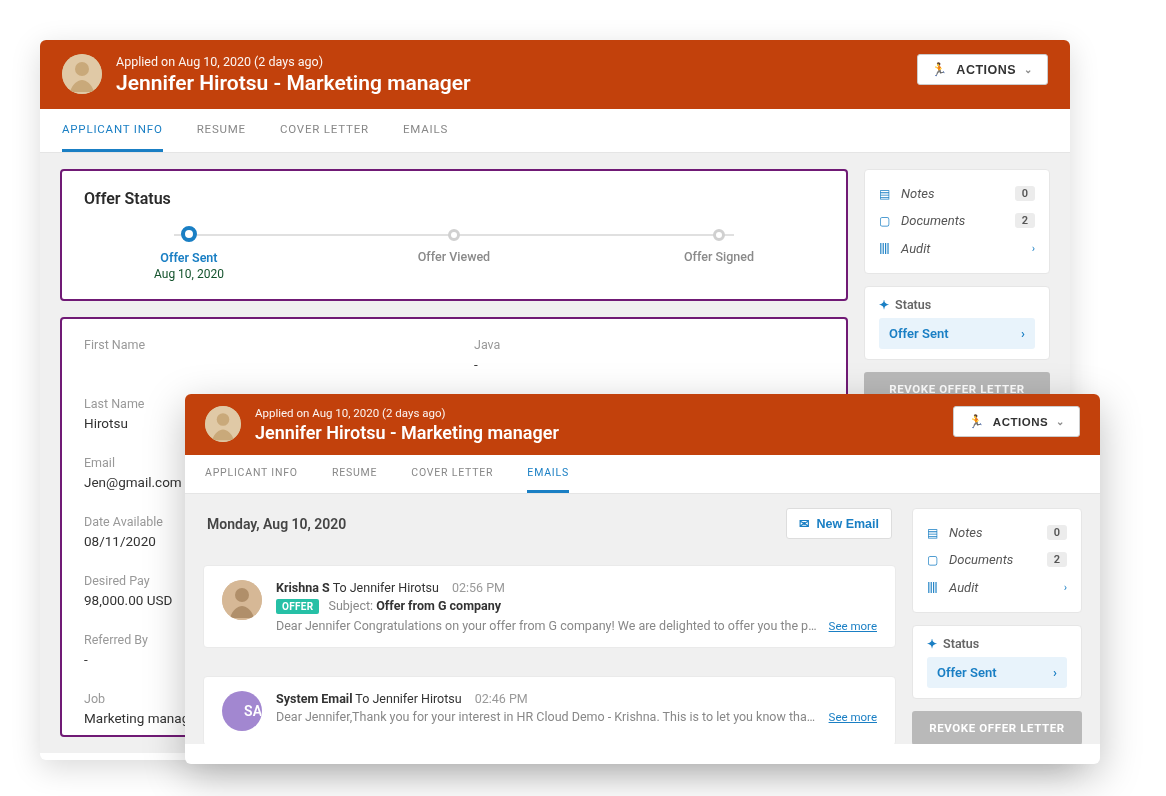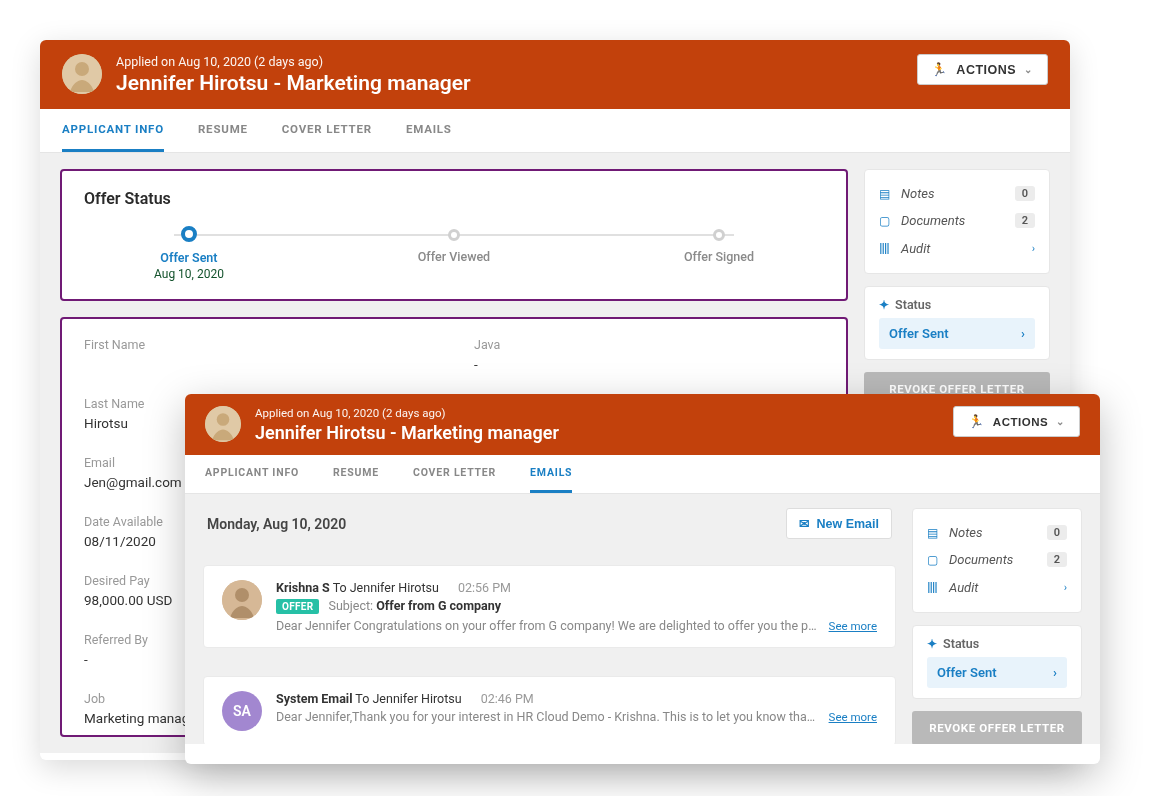--- a/index.html
+++ b/index.html
@@ -11,21 +11,21 @@
 .header { background: #c2410c; color: #fff; padding: 14px 22px; display: flex; align-items: flex-start; gap: 14px; }
 .avatar-circle { width: 40px; height: 40px; border-radius: 50%; background: #d8c29a; display:flex; align-items:center; justify-content:center; flex-shrink:0; overflow:hidden; }
 .avatar-circle svg { width: 40px; height: 40px; }
 .header-text { flex: 1; }
 .applied-line { font-size: 12.5px; opacity: .95; margin-bottom: 2px; }
 .name-line { font-size: 21px; font-weight: 600; }
 .actions-btn { background: #fff; color: #333; border: 1px solid #ccc; border-radius: 3px; padding: 7px 14px; font-size: 12.5px; font-weight: 600; display: flex; align-items: center; gap: 8px; cursor: pointer; letter-spacing:.5px;}
 .actions-btn .chev { font-size: 10px; color: #888; }
 
 .tabs { display: flex; border-bottom: 1px solid #e5e5e5; padding: 0 22px; background: #fff; }
-.tab { padding: 13px 0; margin-right: 34px; font-size: 11.5px; font-weight: 700; letter-spacing: .8px; color: #888; cursor: pointer; border-bottom: 3px solid transparent; }
+.tab { padding: 13px 0; margin-right: 34px; font-size: 11.5px; font-weight: 400; letter-spacing: .8px; color: #888; cursor: pointer; border-bottom: 3px solid transparent; }
 .tab.active { color: #1a7fc4; border-bottom-color: #1a7fc4; }
 
 .body-area { background: #f0f0f0; padding: 16px 20px; display: flex; gap: 16px; height: calc(100% - 120px); overflow:hidden;}
 .main-col { flex: 1; display:flex; flex-direction:column; gap:16px; min-width:0;}
 .side-col { width: 186px; display:flex; flex-direction:column; gap:12px; }
 
 .card { background: #fff; border: 2px solid #701a75; border-radius: 4px; }
 .card-pad { padding: 18px 22px; }
 .card-title { font-size: 16px; font-weight: 600; color: #2a2a2a; margin-bottom: 18px; }
 
@@ -55,25 +55,25 @@
 .side-head { font-size: 12.5px; font-weight: 600; color: #666; display:flex; align-items:center; gap:6px; margin-bottom:6px;}
 .side-head .icon { color: #1a7fc4; font-size:12px;}
 .status-chip { background: #e8f3fb; color: #1a7fc4; padding: 8px 10px; border-radius: 3px; font-size: 13px; font-weight: 600; display:flex; align-items:center; justify-content:space-between; cursor:pointer;}
 .btn-grey { background: #b9b9b9; color: #fff; text-align: center; padding: 10px; font-size: 11.5px; font-weight:700; letter-spacing:.6px; border-radius:3px; cursor:pointer;}
 
 
 .emails-head { display:flex; align-items:center; padding: 0 4px 10px; }
 .emails-date { font-weight:600; color:#444; font-size:14px; flex:1;}
 .new-email-btn { background:#fff; border:1px solid #ddd; border-radius:3px; padding:7px 12px; font-size:12.5px; font-weight:600; color:#1a7fc4; display:flex; align-items:center; gap:7px; cursor:pointer;}
 .email-card { background:#fff; border:1px solid #eaeaea; border-radius:4px; padding:14px 18px; display:flex; gap:14px; margin-bottom:12px;}
-.email-avatar { width:40px; height:40px; border-radius:50%; flex-shrink:0; display:flex; align-items:center; justify-content:center; color:#fff; font-weight:600; font-size:14px; overflow:hidden;}
+.email-avatar { width:40px; height:40px; border-radius:50%; flex-shrink:0; display:flex; align-items:center; justify-content:flex-end; color:#fff; font-weight:600; font-size:14px; overflow:hidden;}
 .email-body { flex:1; min-width:0;}
 .email-meta { font-size:12.5px; color:#333; margin-bottom:3px;}
 .email-meta strong{font-weight:700;}
-.email-meta .time{color:#999; margin-left:16px;}
+.email-meta .time{color:#999; margin-left:10px;}
 .email-subject { font-size:12.5px; color:#333; margin-bottom:5px;}
 .email-subject .tag { background:#26c0a6; color:#fff; font-size:10px; font-weight:700; padding:2px 6px; border-radius:2px; margin-right:6px; letter-spacing:.3px;}
 .email-subject .subj-label{color:#888;text-align:center;}
 .email-subject strong{font-weight:700;}
 .email-preview { font-size:12.5px; color:#888; white-space:nowrap; overflow:hidden; text-overflow:ellipsis; display:flex; align-items:center;}
 .email-preview .txt{flex:1; overflow:hidden; text-overflow:ellipsis; white-space:nowrap;}
 .see-more { color:#1a7fc4; font-size:11.5px; text-decoration:underline; cursor:pointer; margin-left:12px; flex-shrink:0;}
 .run-icon { font-size:13px;}
 </style>
 </head>

